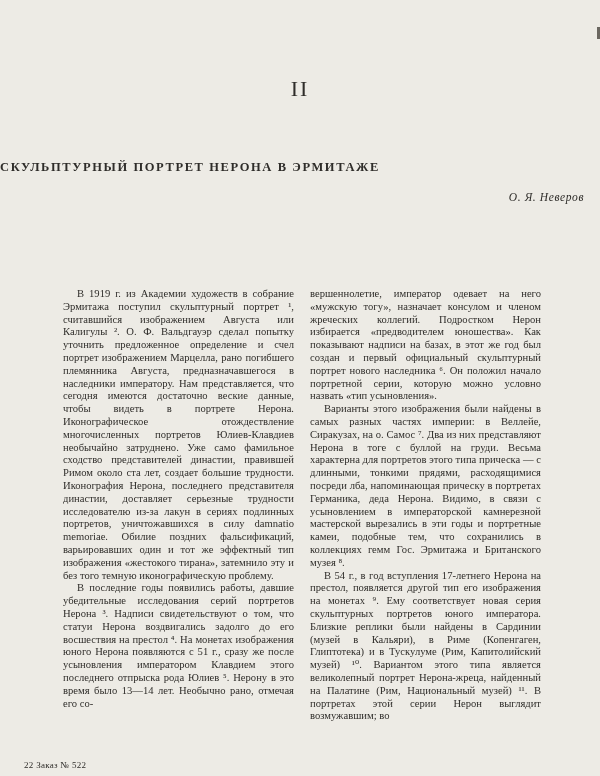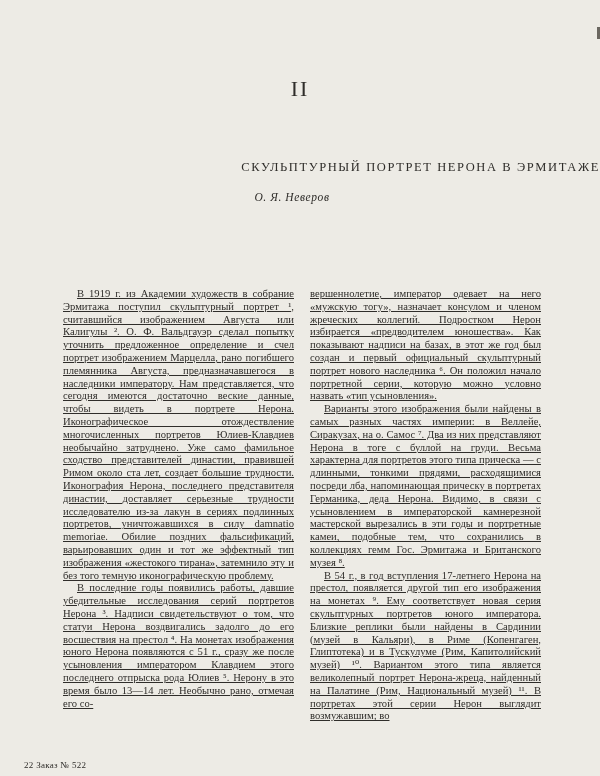--- a/index.html
+++ b/index.html
@@ -30,31 +30,31 @@
     letter-spacing: 2px;
     font-weight: normal;
     margin-top: 32px;
   }
   .title {
     position: absolute;
     top: 160px;
     left: 0;
     right: 0;
     margin: 0;
-    text-align: right;
+    text-align: left;
     font-size: 12.5px;
-    font-weight: normal;
+    font-weight: bold;
     letter-spacing: 1.6px;
   }
   .author {
     position: absolute;
     top: 191px;
     left: 0;
     right: 16px;
-    text-align: center;
+    text-align: right;
     font-style: italic;
     font-size: 11.5px;
     letter-spacing: 0.6px;
   }
   .columns {
     position: absolute;
     top: 288px;
     left: 63px;
     width: 478px;
     display: flex;
@@ -63,21 +63,20 @@
   .col {
     width: 231px;
     font-size: 10.6px;
     line-height: 12.8px;
     text-align: justify;
     hyphens: auto;
   }
   .col p {
     margin: 0;
     text-indent: 14px;
-    text-decoration: underline;
   }
   .col p.no-indent {
     text-indent: 0;
   }
   .footer {
     position: absolute;
     left: 24px;
     top: 760px;
     font-size: 9px;
     letter-spacing: 0.3px;

